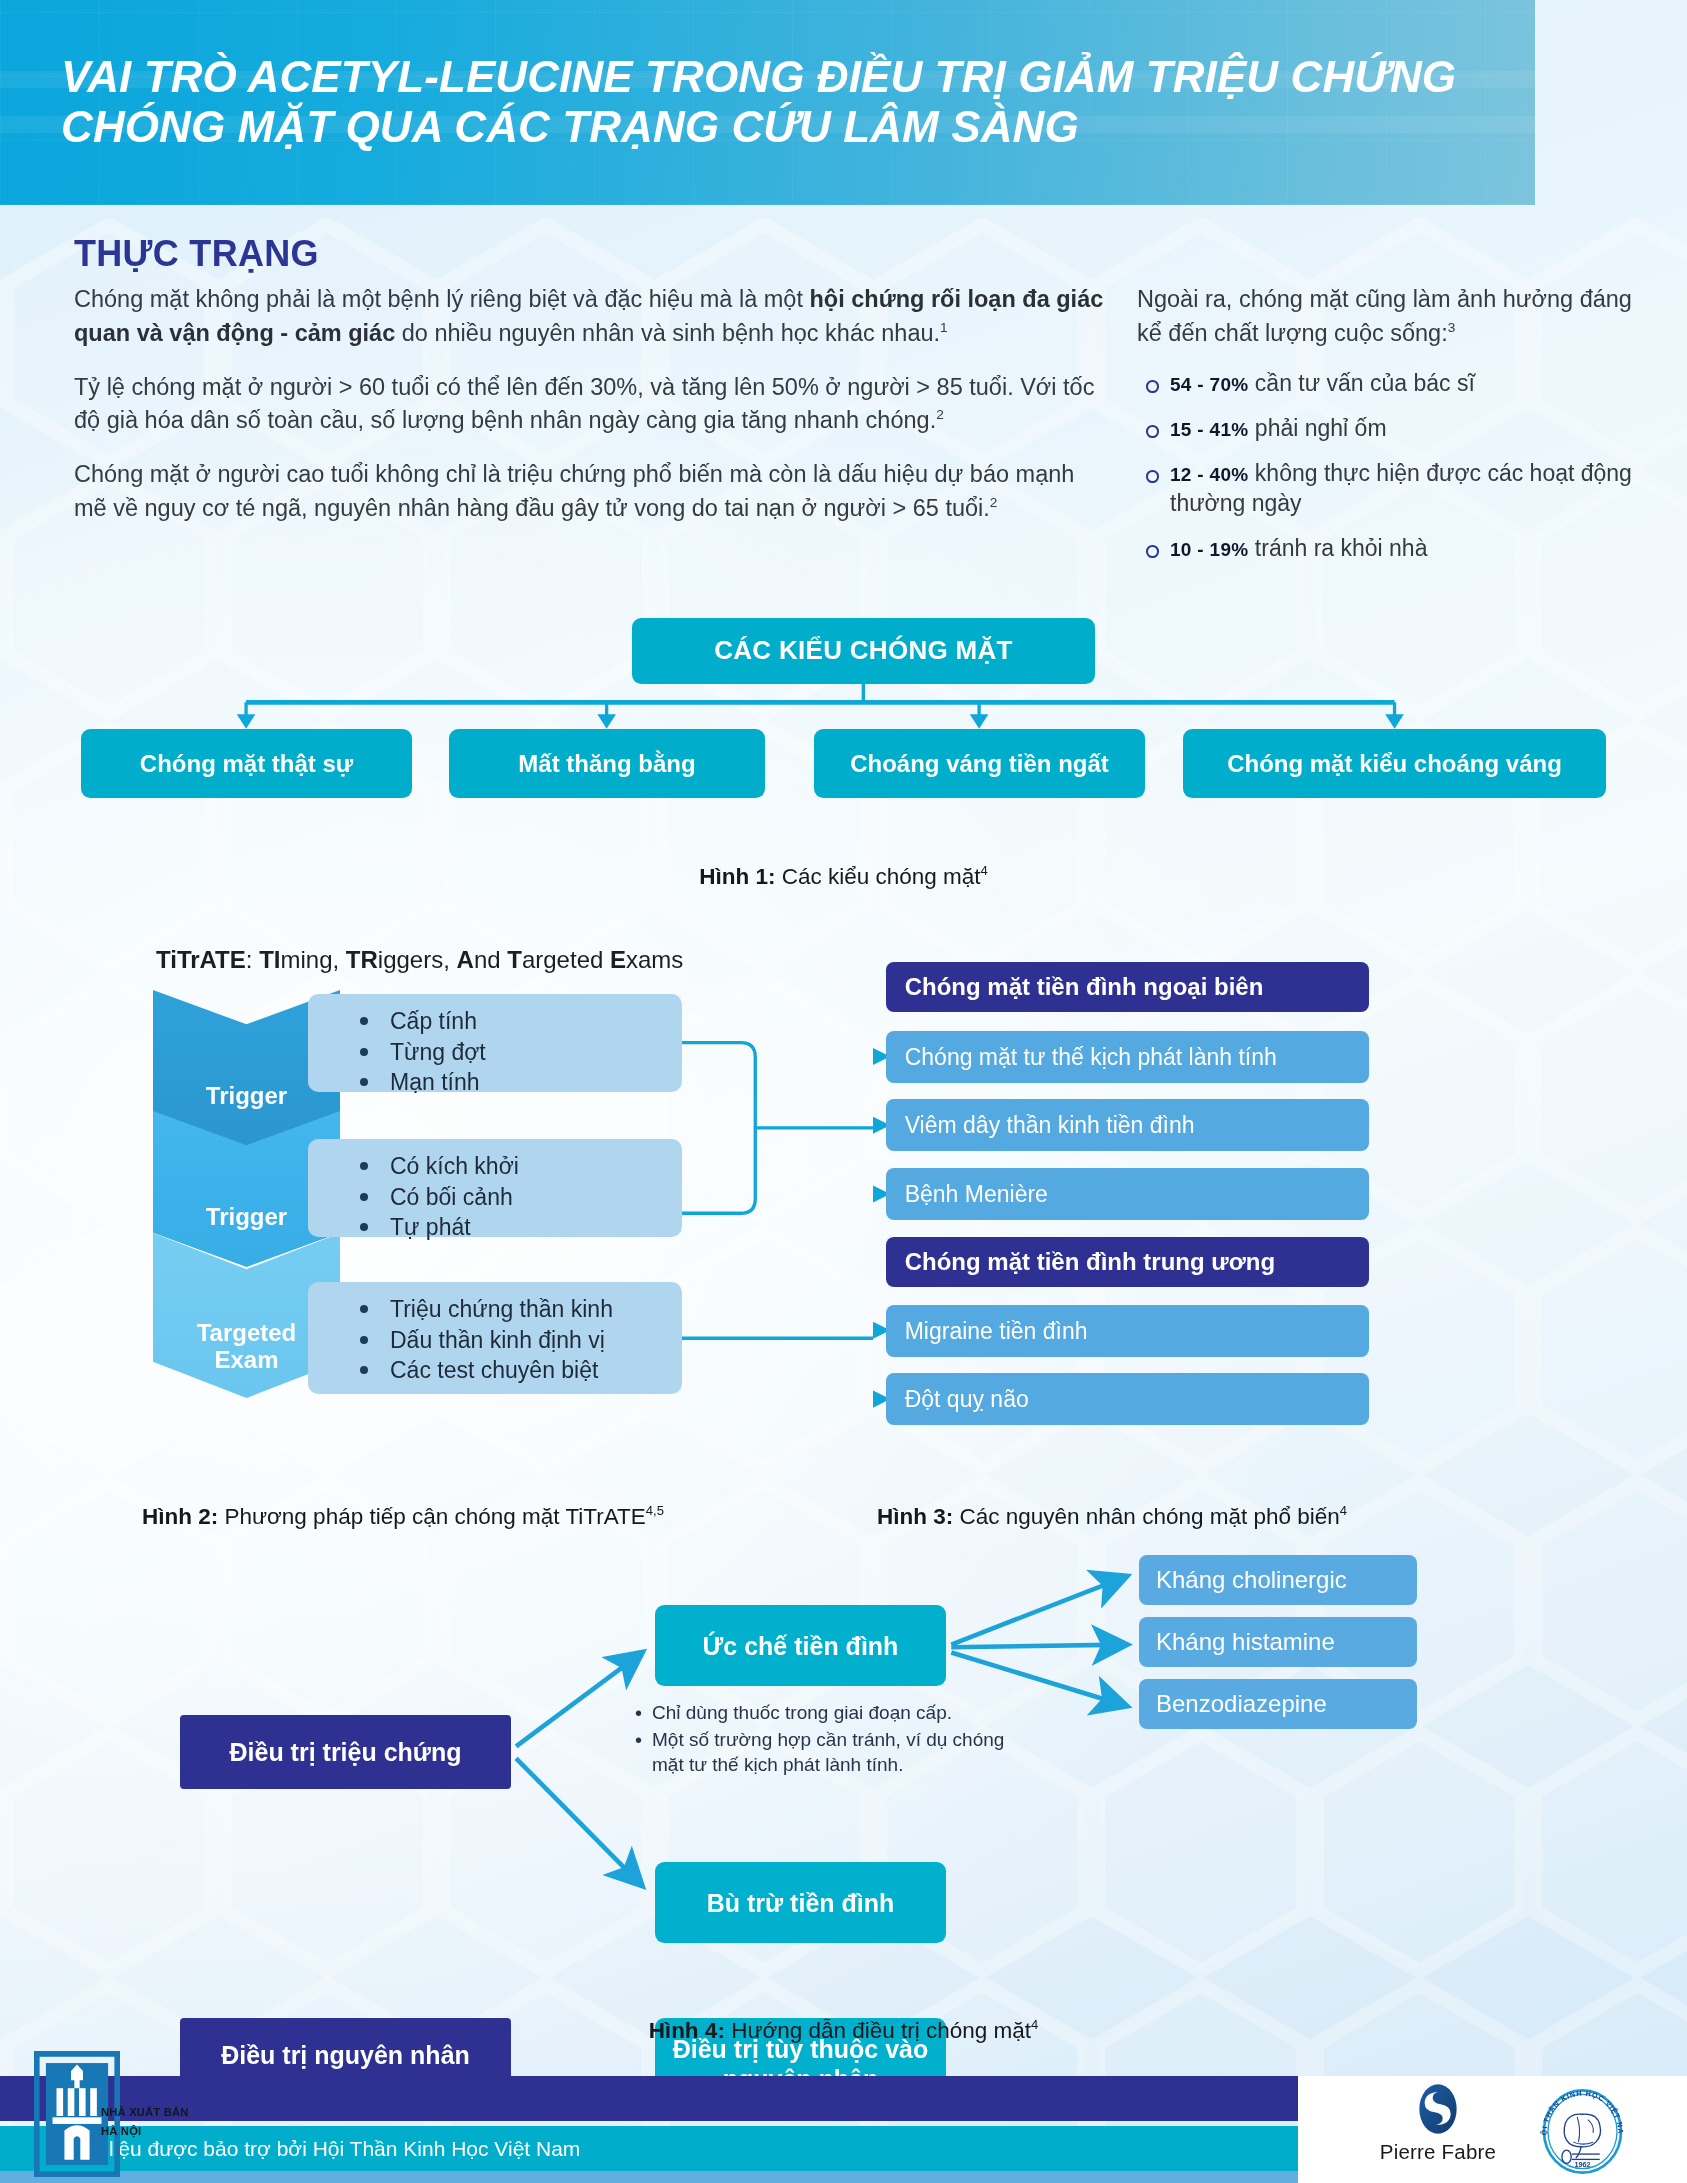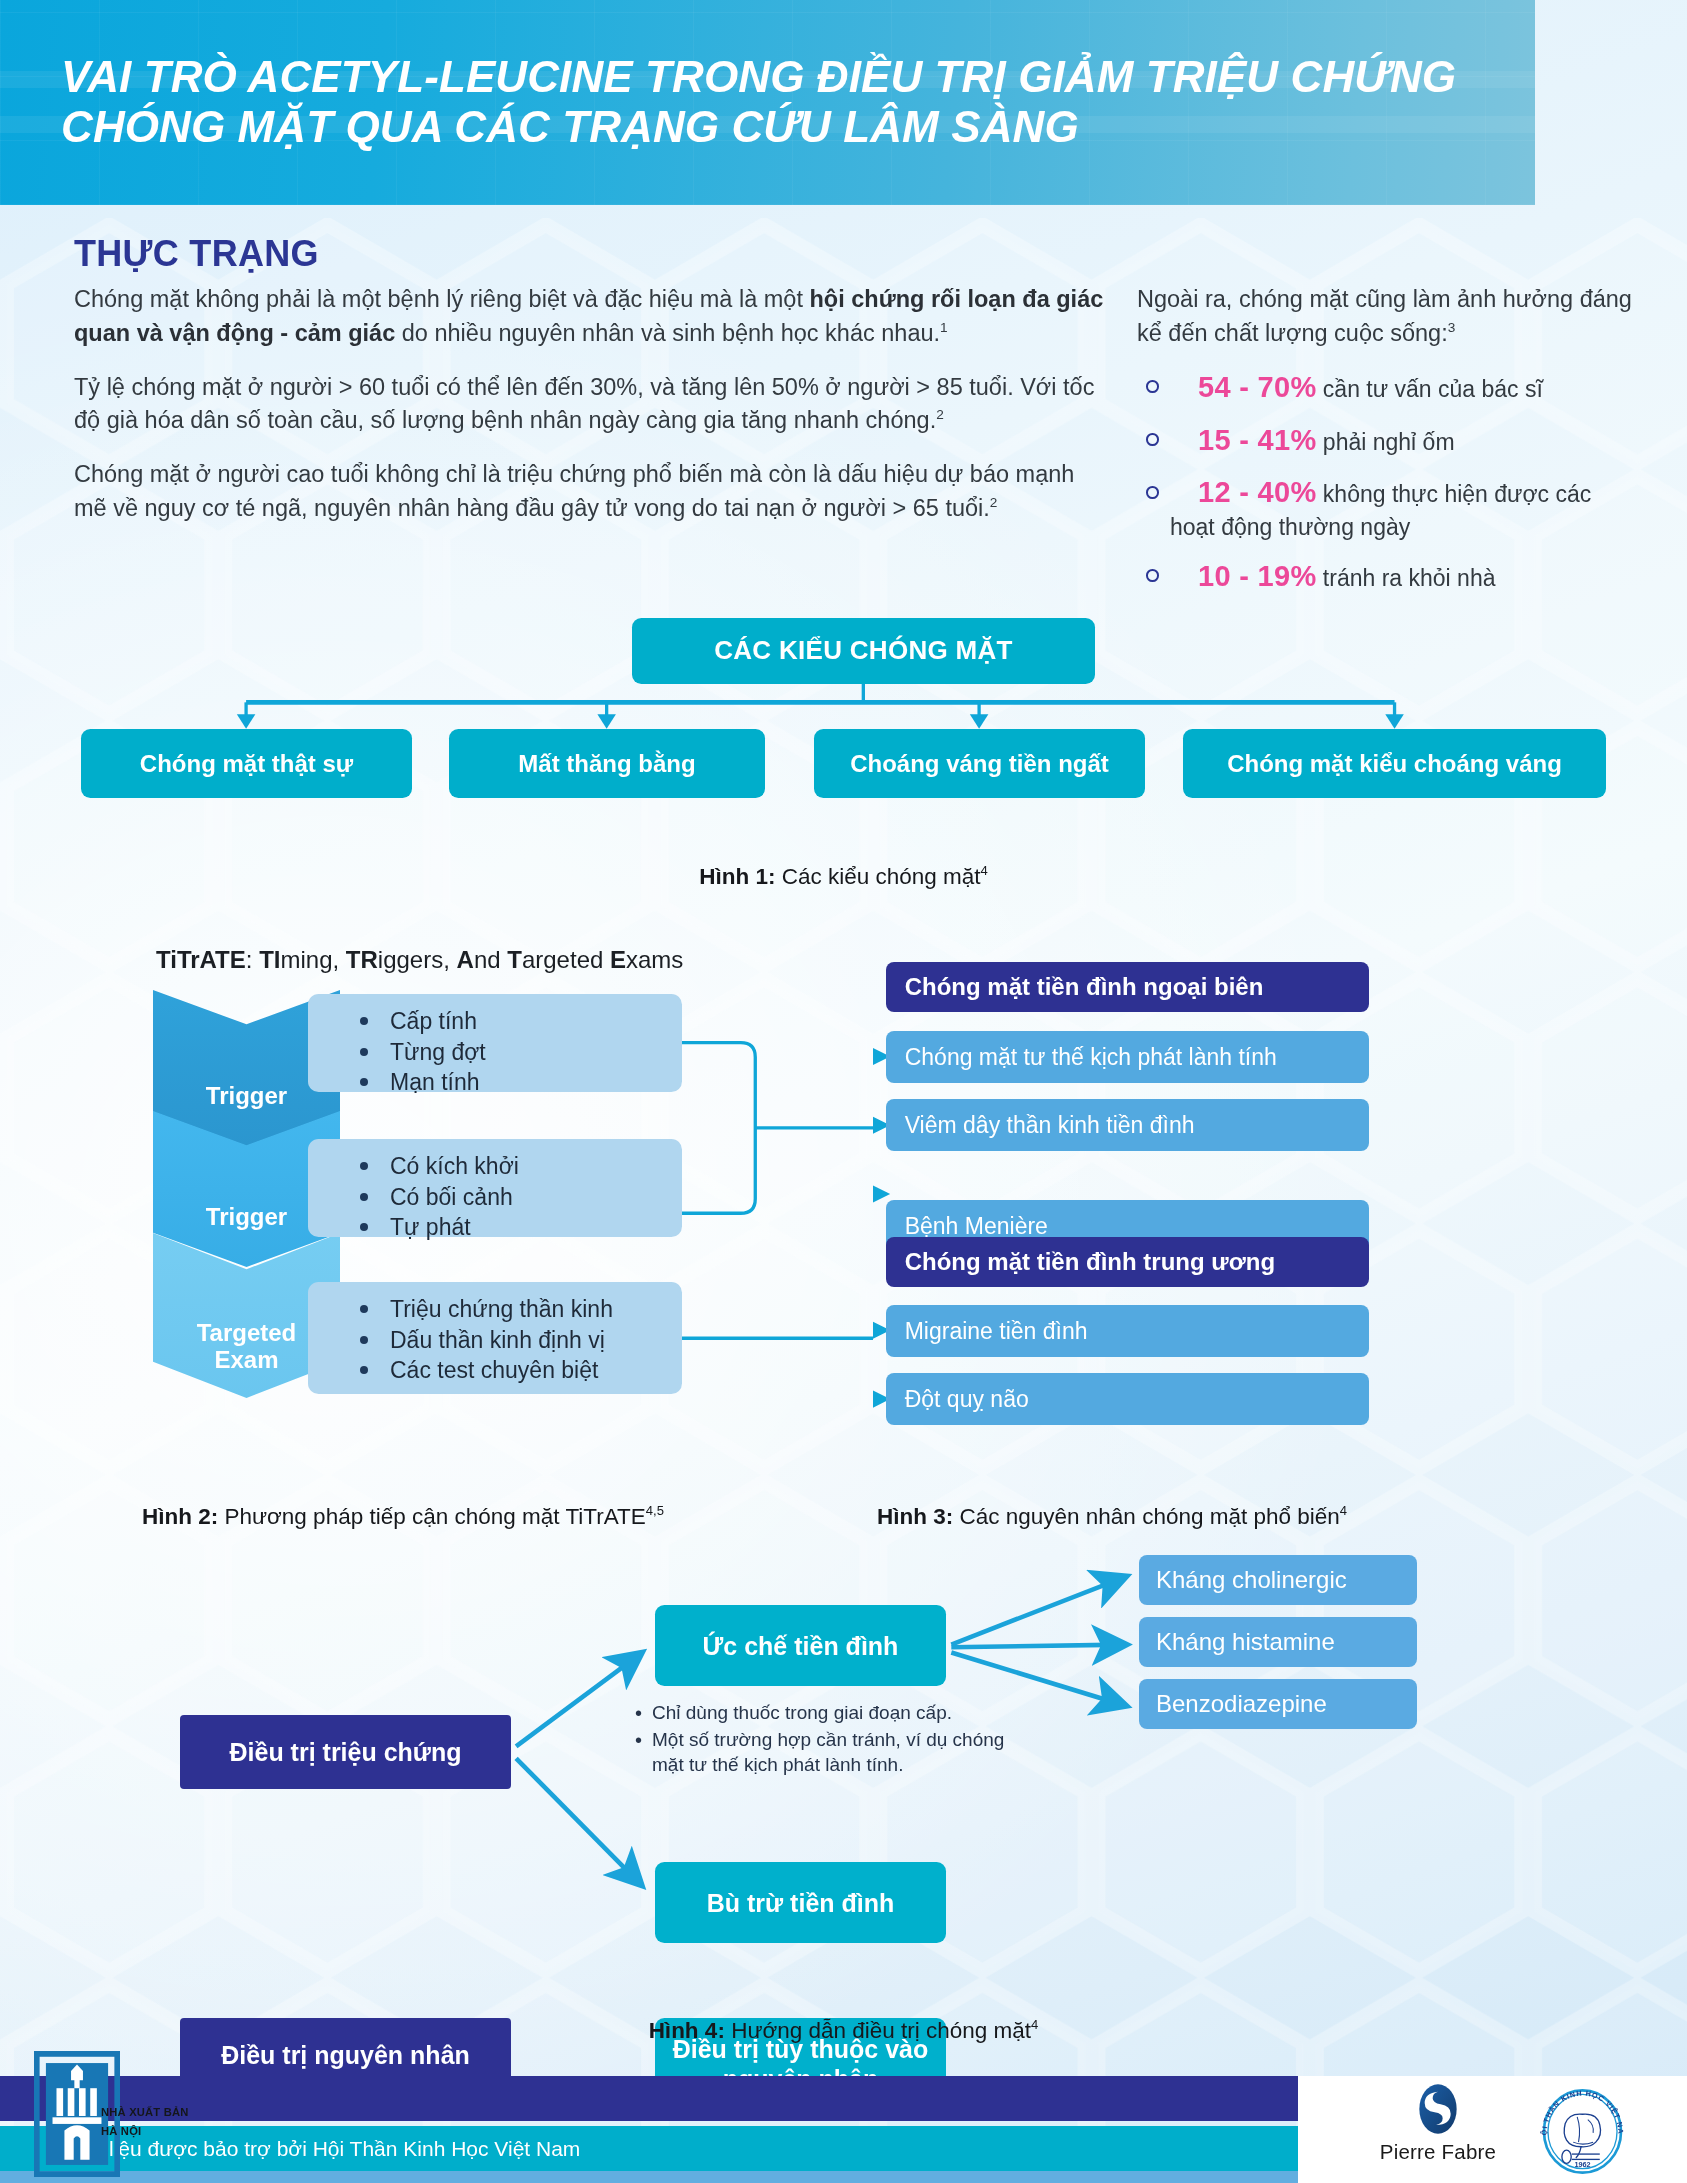--- a/index.html
+++ b/index.html
@@ -58,21 +58,21 @@
   #intro-right p { margin-bottom: 17px; }
   .stat-list { list-style: none; }
   .stat-list li {
     position: relative; padding-left: 33px; margin-bottom: 14.6px;
     font-size: 23px; line-height: 1.32; color: #333a40;
   }
   .stat-list li::before {
     content:""; position:absolute; left: 9.3px; top: 12.6px;
     width: 8.6px; height: 8.6px; border: 2px solid #2b3694; border-radius: 50%;
   }
-  .stat-list .num { font-weight: bold; color: #ec4899; font-size: 29px; letter-spacing:0.3px;margin-left:28px; }
+  .stat-list .num { font-weight: bold; color: #0f172a; font-size: 19px; letter-spacing:0.3px; }
   sup { font-size: .58em; vertical-align: super; }
 
   
   .rbox {
     position:absolute; display:flex; align-items:center; justify-content:center;
     text-align:center; color:#fff; border-radius: 9.3px;
   }
 
   
   #fig1 { position:absolute; left:0; top: 615px; width:1687px; height:284px; }
@@ -135,21 +135,21 @@
     background:#2e3192; border-radius: 8px; color:#fff;
     font-size: 24px; font-weight: bold; display:flex; align-items:center;
     padding-left: 18.5px;
   }
   .f3-item {
     position:absolute; left: 13.2px; width: 483px; height: 52px;
     background:#53a9e0; border-radius: 8px; color:#fff;
     font-size: 23px; display:flex; align-items:center; padding-left: 18.5px;
   }
   #f3-h1 { top: 16px; }
-  #f3-i1 { top: 85px; } #f3-i2 { top: 153px; } #f3-i3 { top: 222px; margin-top: 32px; }
+  #f3-i1 { top: 85px; } #f3-i2 { top: 153px; } #f3-i3 { top: 222px; }
   #f3-h2 { top: 291px; }
   #f3-i4 { top: 359px; } #f3-i5 { top: 427px; }
   #fig3 svg.arrows { position:absolute; left:0; top:0; width:814px; height:549px; }
 
   #f2-cap { left: 142px; top: 1503px; }
   #f3-cap { left: 877px; top: 1503px; }
 
   
   #fig4 { position:absolute; left:0; top: 1548px; width:1687px; height: 463px; }
   .navybox {

